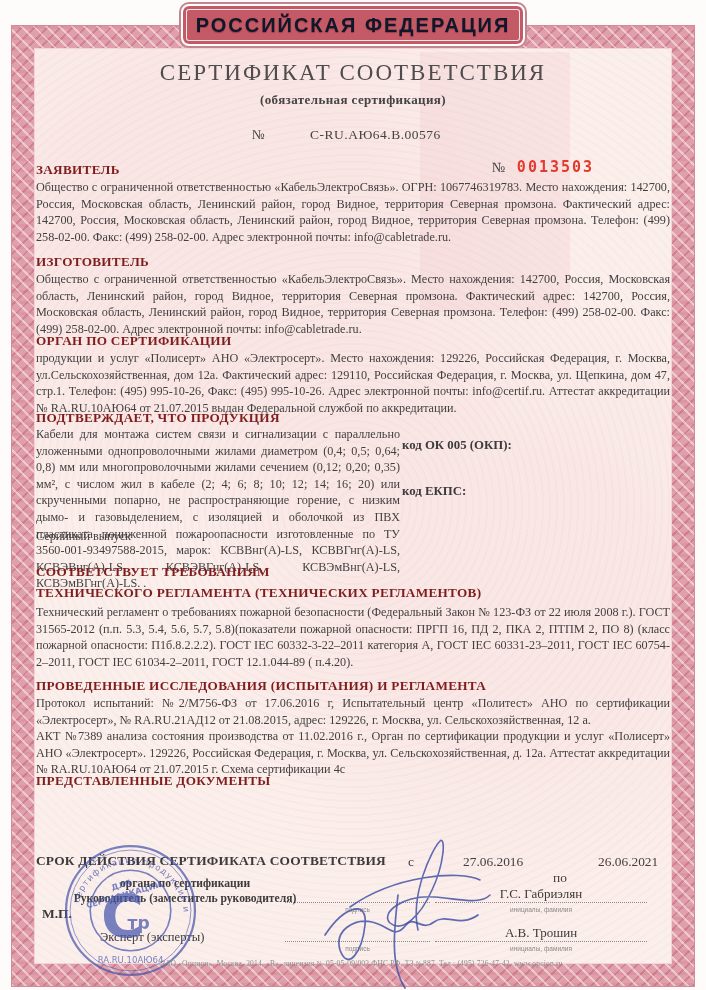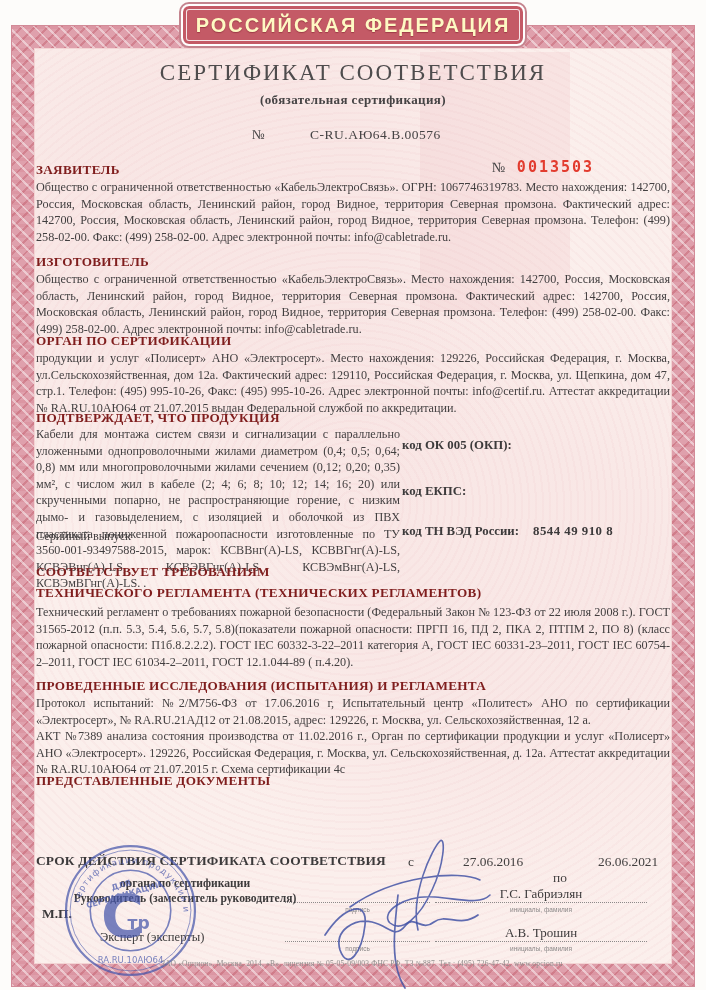--- a/index.html
+++ b/index.html
@@ -34,21 +34,21 @@
   }
   
   .banner {
     position:absolute; top:4px; left:50%; transform:translateX(-50%);
     width:344px; height:42px;
     background:#c45a66;
     border:2px solid #fff; border-radius:8px;
     box-shadow:0 0 0 2px #c4848e, inset 0 0 0 3px #c45a66, inset 0 0 0 4px rgba(255,255,255,.85);
     display:flex; align-items:center; justify-content:center;
     font-family:"Liberation Sans", sans-serif; font-weight:bold;
-    font-size:20px; letter-spacing:2px; color:#fef9c3;
+    font-size:20px; letter-spacing:2px; color:#0f172a;
     text-shadow:0 1px 1px rgba(120,30,40,.5);
   }
   .title {
     position:absolute; top:60px; left:0; right:0; text-align:center;
     font-size:23px; letter-spacing:2px; color:#4e4c4d;
   }
   .subtitle {
     position:absolute; top:92px; left:0; right:0; text-align:center;
     font-size:13px; font-weight:bold; color:#454344; letter-spacing:.4px;
   }
@@ -129,23 +129,20 @@
 
   <div class="abs heading" style="top:410px; left:36px;">ПОДТВЕРЖДАЕТ, ЧТО ПРОДУКЦИЯ</div>
   <div class="abs body-text prod-desc" style="top:426px;">Кабели для монтажа систем связи и сигнализации с параллельно уложенными однопроволочными жилами диаметром (0,4; 0,5; 0,64; 0,8) мм или многопроволочными жилами сечением (0,12; 0,20; 0,35) мм², с числом жил в кабеле (2; 4; 6; 8; 10; 12; 14; 16; 20) или скрученными попарно, не распространяющие горение, с низким дымо- и газовыделением, с изоляцией и оболочкой из ПВХ пластиката пониженной пожароопасности изготовленные по ТУ 3560-001-93497588-2015, марок: КСВВнг(А)-LS, КСВВГнг(А)-LS, КСВЭВнг(А)-LS, КСВЭВГнг(А)-LS, КСВЭмВнг(А)-LS, КСВЭмВГнг(А)-LS. .</div>
   <div class="abs body-text" style="top:528px; left:36px;">Серийный выпуск</div>
 
   <div class="code-row" style="top:438px;">
     <span>код ОК 005 (ОКП):</span><span class="code-val"></span>
   </div>
   <div class="code-row" style="top:484px;">
     <span>код ЕКПС:</span><span class="code-val"></span>
-  </div>
-  <div class="code-row" style="top:524px;">
-    <span>код ТН ВЭД России:</span><span class="code-val">8544 49 910 8</span>
   </div>
 
   <div class="abs heading" style="top:564px; left:36px;">СООТВЕТСТВУЕТ ТРЕБОВАНИЯМ</div>
   <div class="abs heading" style="top:585px; left:36px;">ТЕХНИЧЕСКОГО РЕГЛАМЕНТА (ТЕХНИЧЕСКИХ РЕГЛАМЕНТОВ)</div>
   <div class="abs body-text col-l" style="top:604px;">Технический регламент о требованиях пожарной безопасности (Федеральный Закон № 123-ФЗ от 22 июля 2008 г.). ГОСТ 31565-2012 (п.п. 5.3, 5.4, 5.6, 5.7, 5.8)(показатели пожарной опасности: ПРГП 16, ПД 2, ПКА 2, ПТПМ 2, ПО 8) (класс пожарной опасности: П1б.8.2.2.2). ГОСТ IEC 60332-3-22–2011 категория А, ГОСТ IEC 60331-23–2011, ГОСТ IEC 60754-2–2011, ГОСТ IEC 61034-2–2011, ГОСТ 12.1.044-89 ( п.4.20).</div>
 
   <div class="abs heading" style="top:678px; left:36px;">ПРОВЕДЕННЫЕ ИССЛЕДОВАНИЯ (ИСПЫТАНИЯ) И РЕГЛАМЕНТА</div>
   <div class="abs body-text col-l" style="top:695px;">Протокол испытаний: №2/М756-ФЗ от 17.06.2016 г, Испытательный центр «Политест» АНО по сертификации «Электросерт», № RA.RU.21АД12 от 21.08.2015, адрес: 129226, г. Москва, ул. Сельскохозяйственная, 12 а.</div>
   <div class="abs body-text col-l" style="top:728px;">АКТ №7389 анализа состояния производства от 11.02.2016 г., Орган по сертификации продукции и услуг «Полисерт» АНО «Электросерт». 129226, Российская Федерация, г. Москва, ул. Сельскохозяйственная, д. 12а. Аттестат аккредитации № RA.RU.10АЮ64 от 21.07.2015 г. Схема сертификации 4с</div>
 

